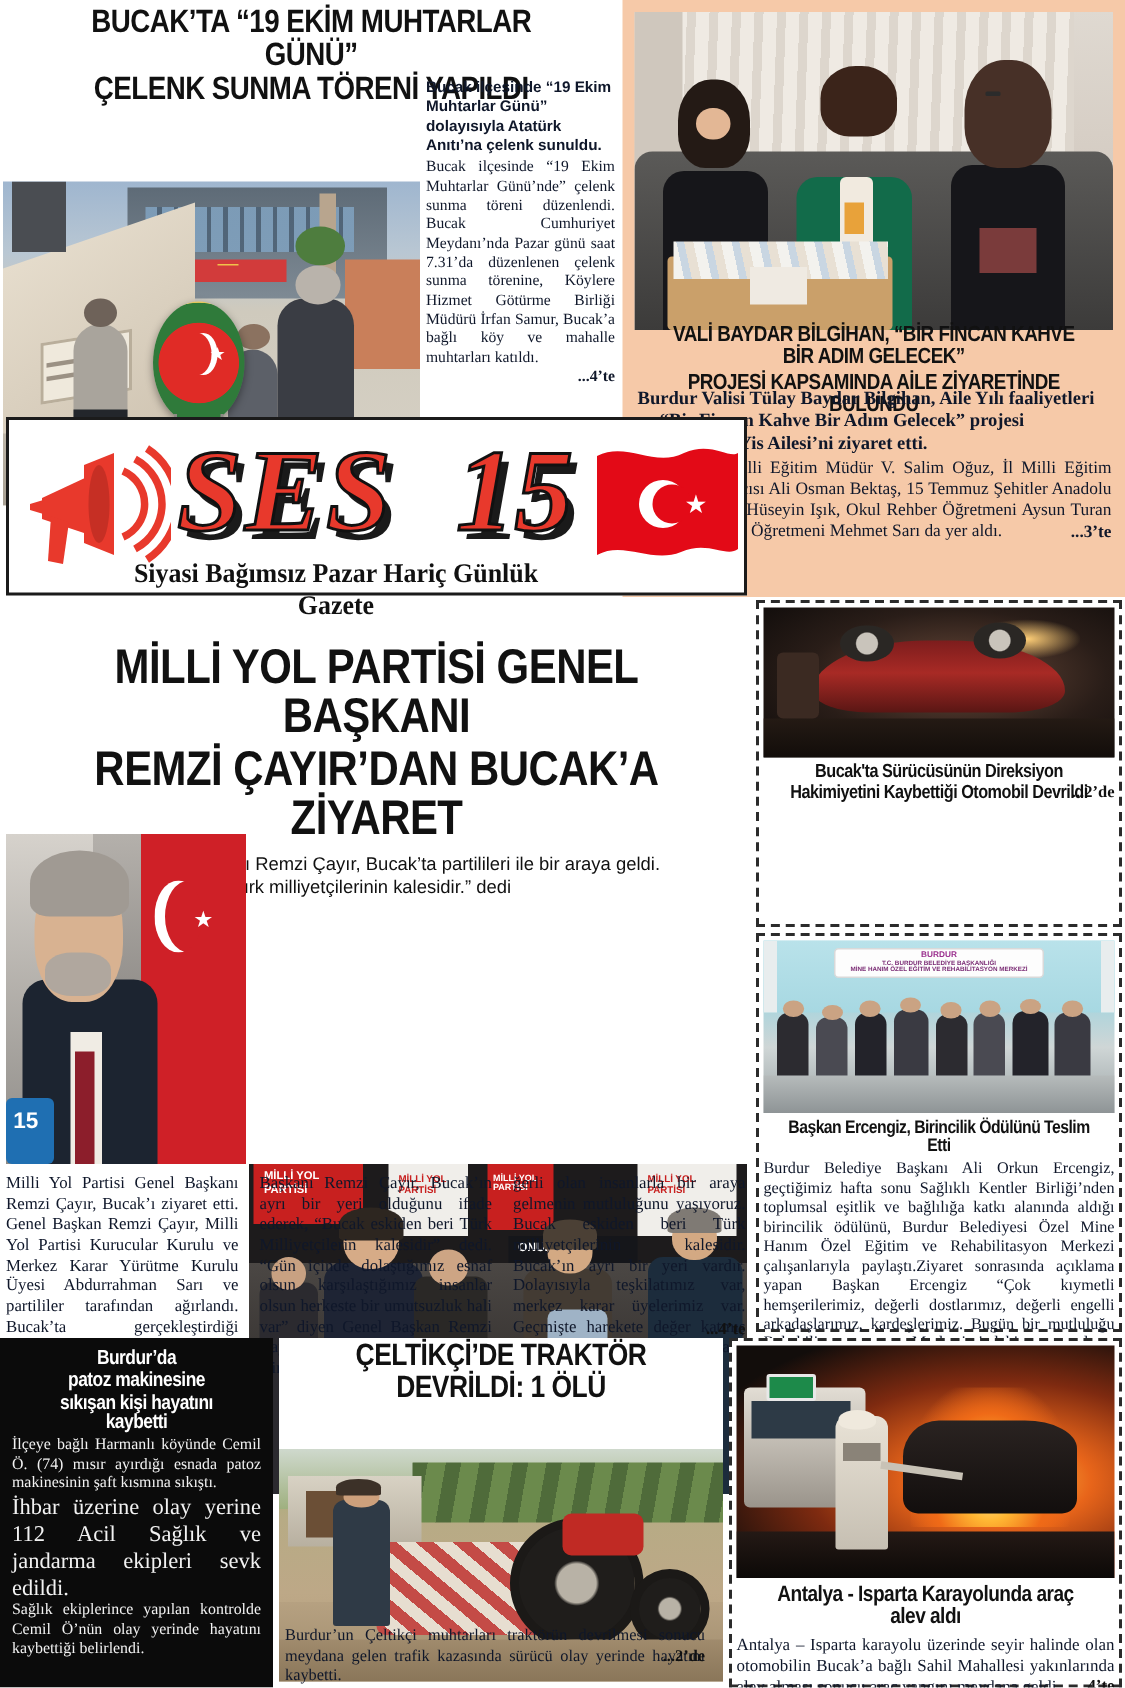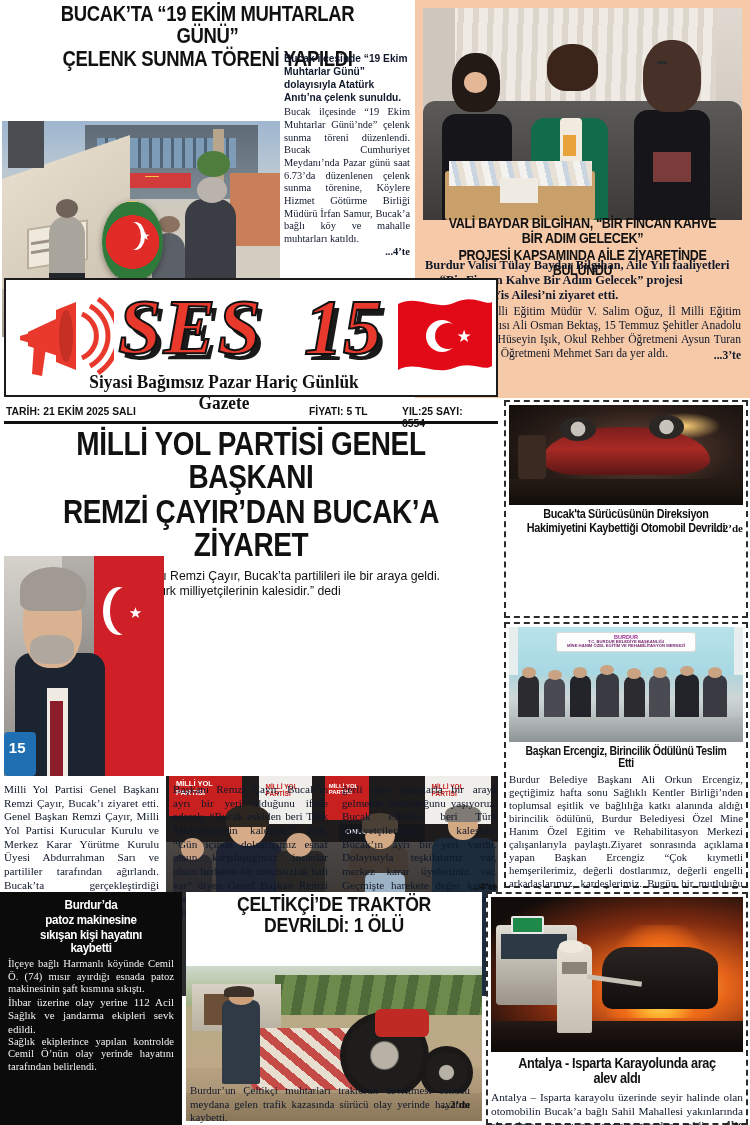--- a/index.html
+++ b/index.html
@@ -190,21 +190,21 @@
       <div class="cm-wreath-out"></div>
       <div class="cm-wreath-moon"></div>
       <div class="cm-star">★</div>
       <div class="ph-layer" style="left:41%;top:72%;width:2px;height:26%;background:#8d8a85;"></div>
       <div class="ph-layer" style="left:52%;top:72%;width:2px;height:26%;background:#8d8a85;"></div>
       <div class="ph-layer" style="left:2%;top:0;width:13%;height:22%;background:#4a4d52;"></div>
     </div>
 
     <div class="abs serif-body" style="left:284px;top:52px;width:126px;">
       <div class="lead" style="font-family:'Liberation Sans',sans-serif;font-size:10.2px;line-height:1.28;">Bucak ilçesinde “19 Ekim Muhtarlar Günü” dolayısıyla Atatürk Anıtı’na çelenk sunuldu.</div>
-      <div class="justify" style="font-size:10.4px;line-height:1.22;margin-top:2px;">Bucak ilçesinde “19 Ekim Muhtarlar Günü’nde” çelenk sunma töreni düzenlendi. Bucak Cumhuriyet Meydanı’nda Pazar günü saat 6.73’da düzenlenen çelenk sunma törenine, Köylere Hizmet Götürme Birliği Müdürü İrfan Samur, Bucak’a bağlı köy ve mahalle muhtarları katıldı.</div>
+      <div class="justify" style="font-size:10.4px;line-height:1.22;margin-top:2px;">Bucak ilçesinde “19 Ekim Muhtarlar Günü’nde” çelenk sunma töreni düzenlendi. Bucak Cumhuriyet Meydanı’nda Pazar günü saat 7.31’da düzenlenen çelenk sunma törenine, Köylere Hizmet Götürme Birliği Müdürü İrfan Samur, Bucak’a bağlı köy ve mahalle muhtarları katıldı.</div>
       <div class="page-ref" style="font-size:10.5px;text-align:right;">...4’te</div>
     </div>
   </div>
 
   <div class="abs" style="left:415px;top:0;width:335px;height:398px;background:#f6c9a8;">
     <div class="photo ph-vali abs" style="left:8px;top:8px;width:319px;height:212px;">
       <div class="vl-curtain"></div>
       <div class="ph-layer" style="left:0;top:0;width:10%;height:58%;background:#cfc7bd;"></div>
       <div class="vl-sofa"></div>
 
@@ -270,28 +270,20 @@
         <circle cx="52" cy="42" r="13" fill="#e30a17"></circle>
         <text x="68" y="48" font-size="17" fill="#fff" text-anchor="middle" font-family="DejaVu Sans">★</text>
       </svg>
     </div>
 
     <div class="abs" style="left:58px;top:92px;width:320px;text-align:center;
                 font-family:'Liberation Serif',serif;font-weight:bold;font-size:18px;
                 transform:scaleX(0.96);transform-origin:center;">Siyasi Bağımsız Pazar Hariç Günlük Gazete</div>
   </div>
 
-  <div class="abs" style="left:4px;top:404px;width:494px;height:20px;border-bottom:3px solid #111;">
-    <span class="abs" style="left:2px;top:1px;font-family:'Liberation Sans',sans-serif;font-weight:bold;
-                 font-size:11.5px;transform:scaleX(0.9);transform-origin:left;">TARİH: 21 EKİM 2025 SALI</span>
-    <span class="abs" style="left:305px;top:1px;font-family:'Liberation Sans',sans-serif;font-weight:bold;
-                 font-size:11.5px;transform:scaleX(0.9);transform-origin:left;">FİYATI: 5 TL</span>
-    <span class="abs" style="left:398px;top:1px;font-family:'Liberation Sans',sans-serif;font-weight:bold;
-                 font-size:11.5px;transform:scaleX(0.9);transform-origin:left;">YIL:25  SAYI: 6554</span>
-  </div>
 
   <div class="abs" style="left:4px;top:428px;width:494px;height:460px;">
     <div class="cond-head" style="font-size:32.5px;">MİLLİ YOL PARTİSİ GENEL BAŞKANI</div>
     <div class="cond-head" style="font-size:32.5px;margin-top:2px;">REMZİ ÇAYIR’DAN BUCAK’A ZİYARET</div>
 
     <div style="font-family:'Liberation Sans',sans-serif;font-size:12.3px;margin-top:6px;">Milli Yol Partisi Genel Başkanı Remzi Çayır, Bucak’ta partilileri ile bir araya geldi.</div>
     <div style="font-family:'Liberation Sans',sans-serif;font-size:12.3px;margin-top:1px;">Çayır; “Bucak eskiden beri Türk milliyetçilerinin kalesidir.” dedi</div>
 
     <div class="abs" style="left:0;top:128px;width:494px;height:220px;">
 
@@ -394,22 +386,22 @@
     <div class="cond-head" style="font-size:12.2px;margin-top:3px;">Başkan Ercengiz, Birincilik Ödülünü Teslim Etti</div>
     <div class="serif-body justify" style="font-size:10.8px;line-height:1.2;margin-top:3px;">Burdur Belediye Başkanı Ali Orkun Ercengiz, geçtiğimiz hafta sonu Sağlıklı Kentler Birliği’nden toplumsal eşitlik ve bağlılığa katkı alanında aldığı birincilik ödülünü, Burdur Belediyesi Özel Mine Hanım Özel Eğitim ve Rehabilitasyon Merkezi çalışanlarıyla paylaştı.Ziyaret sonrasında açıklama yapan Başkan Ercengiz “Çok kıymetli hemşerilerimiz, değerli dostlarımız, değerli engelli arkadaşlarımız, kardeşlerimiz. Bugün bir mutluluğu Rehabilitasyon Merkezimizdeki çalışan arkadaşlarımızla paylaşmak üzere onlarla beraberiz”dedi.</div>
     <div class="page-ref" style="font-size:10.8px;text-align:right;margin-top:-13px;">...2’de</div>
   </div>
 
   <div class="abs black-box" style="left:0;top:892px;width:182px;height:233px;padding:6px 8px;">
     <div class="cond-head" style="font-size:13.5px;">Burdur’da</div>
     <div class="cond-head" style="font-size:13.5px;margin-top:1px;">patoz makinesine</div>
     <div class="cond-head" style="font-size:13.5px;margin-top:1px;">sıkışan kişi hayatını kaybetti</div>
     <div class="serif-body justify" style="font-size:10.6px;line-height:1.2;margin-top:3px;">İlçeye bağlı Harmanlı köyünde Cemil Ö. (74) mısır ayırdığı esnada patoz makinesinin şaft kısmına sıkıştı.</div>
-    <div class="serif-body justify" style="font-size:11px;line-height:1.2;">İhbar üzerine olay yerine 112 Acil Sağlık ve jandarma ekipleri sevk edildi.</div>
-    <div class="serif-body justify" style="font-size:10.6px;line-height:1.2;">Sağlık ekiplerince yapılan kontrolde Cemil Ö’nün olay yerinde hayatını tarafından belirlendi.</div>
+    <div class="serif-body justify" style="font-size:15px;line-height:1.2;">İhbar üzerine olay yerine 112 Acil Sağlık ve jandarma ekipleri sevk edildi.</div>
+    <div class="serif-body justify" style="font-size:10.6px;line-height:1.2;">Sağlık ekiplerince yapılan kontrolde Cemil Ö’nün olay yerinde hayatını kaybettiği belirlendi.</div>
 
   </div>
 
   <div class="abs" style="left:186px;top:892px;width:296px;height:233px;background:#fff;">
     <div class="cond-head" style="font-size:20.5px;margin-top:2px;">ÇELTİKÇİ’DE TRAKTÖR DEVRİLDİ: 1 ÖLÜ</div>
     <div class="photo ph-tractor abs" style="left:0;top:30px;width:296px;height:155px;">
       <div class="tr-sky"></div>
       <div class="tr-trees"></div>
       <div class="tr-wall"></div>
       <div class="ph-layer" style="left:6%;top:18%;width:9%;height:20%;background:#6b4f36;"></div>

